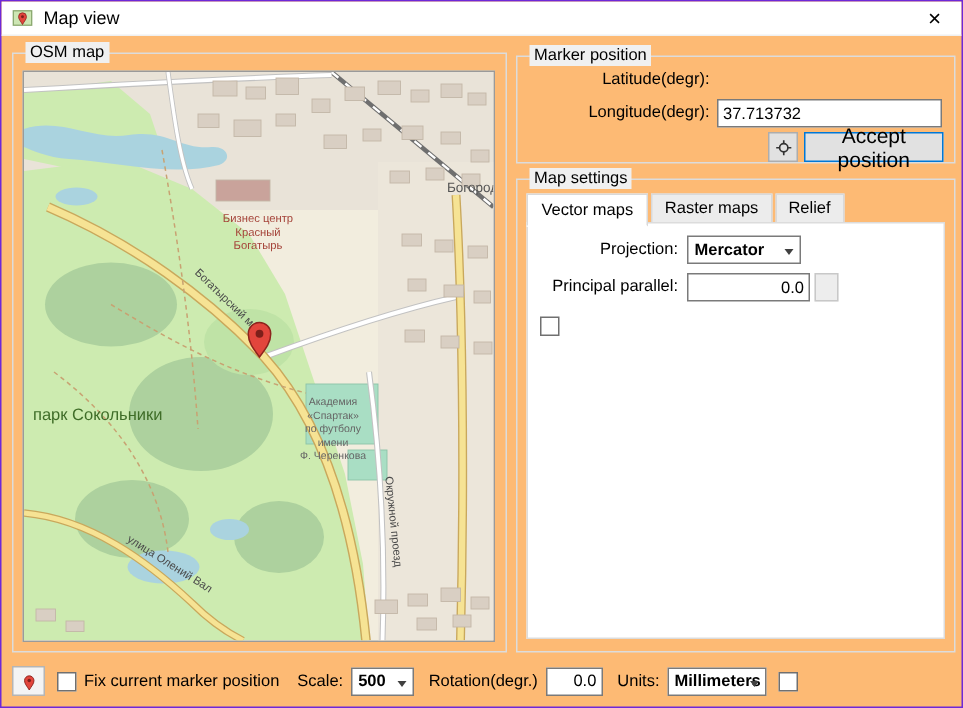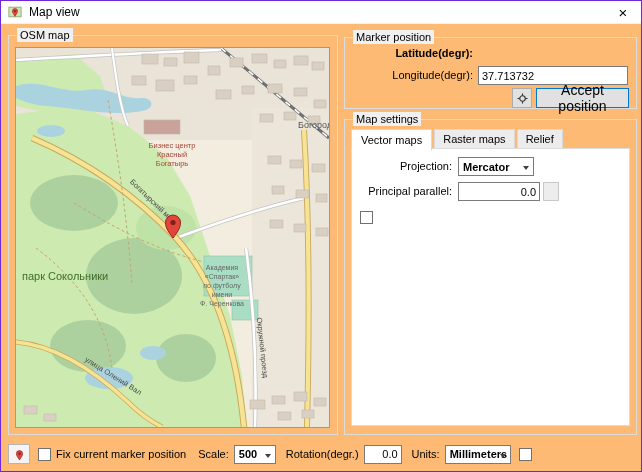--- a/index.html
+++ b/index.html
@@ -170,21 +170,21 @@
         <g transform="translate(157,175)">
           <path d="M0,15 C-4.5,9 -7.5,5 -7.5,-0.5 A7.5,7.5 0 1 1 7.5,-0.5 C7.5,5 4.5,9 0,15 Z" fill="#e2453c" stroke="#8d241e" stroke-width="1"></path>
           <circle cx="0" cy="-0.5" r="2.6" fill="#7d1f1a"></circle>
         </g>
       </svg>
     </div>
   </div>
 
   <div class="groupbox" style="left:343px; top:36px; width:293px; height:72px;">
     <span class="gb-label">Marker position</span>
-    <span class="form-label" style="left:0; top:6px; width:128px;font-weight:bold;">Latitude(degr):</span>
+    <span class="form-label" style="left:0; top:6px; width:128px;">Latitude(degr):</span>
     <span class="form-label" style="left:0; top:28px; width:128px;">Longitude(degr):</span>
     <input class="textbox" style="position: absolute; left: 133px; top: 28px; width: 150px;" value="37.713732">
     <button class="btn" style="position:absolute; left:167px; top:50px; width:20px;">
       <svg viewBox="0 0 12 12" width="11" height="11">
         <circle cx="6" cy="6" r="3" fill="none" stroke="#333" stroke-width="1.2"></circle>
         <line x1="6" y1="0.5" x2="6" y2="3" stroke="#333" stroke-width="1.2"></line>
         <line x1="6" y1="9" x2="6" y2="11.5" stroke="#333" stroke-width="1.2"></line>
         <line x1="0.5" y1="6" x2="3" y2="6" stroke="#333" stroke-width="1.2"></line>
         <line x1="9" y1="6" x2="11.5" y2="6" stroke="#333" stroke-width="1.2"></line>
       </svg>

